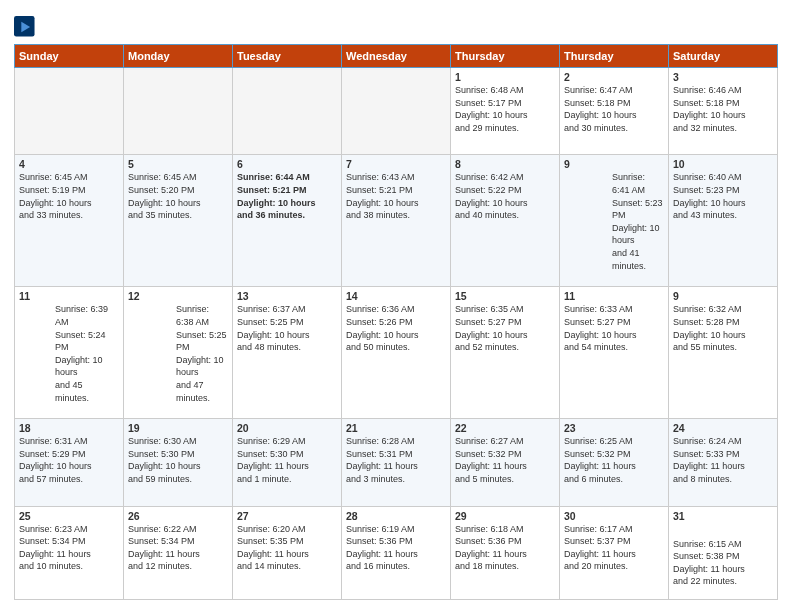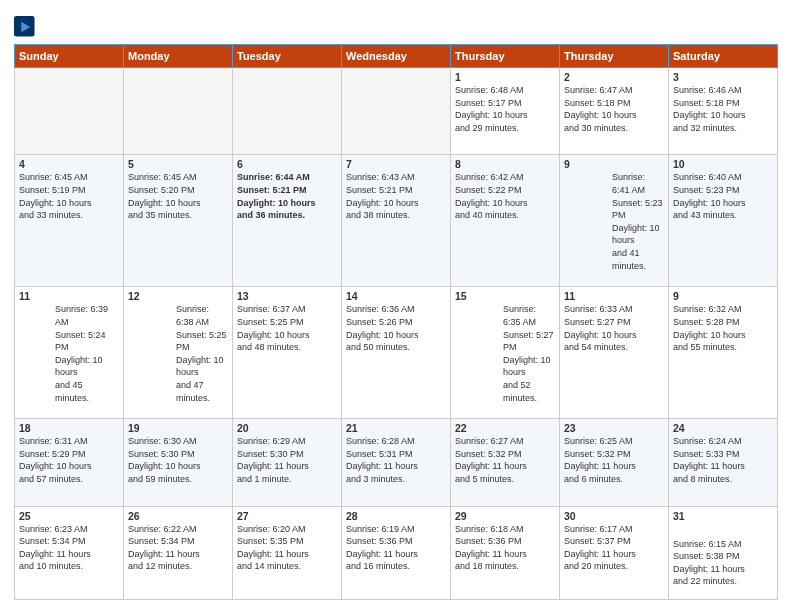--- a/index.html
+++ b/index.html
@@ -243,21 +243,21 @@
           </td>
           <td>
             <span class="day-num">14</span>
             <div class="day-info" style="white-space: pre-line;">Sunrise: 6:36 AM
 Sunset: 5:26 PM
 Daylight: 10 hours
 and 50 minutes.</div>
           </td>
           <td>
             <span class="day-num">15</span>
-            <div class="day-info" style="white-space: pre-line; margin-left: 48px;">Sunrise: 6:35 AM
+            <div class="day-info" style="white-space: pre-line;">Sunrise: 6:35 AM
 Sunset: 5:27 PM
 Daylight: 10 hours
 and 52 minutes.</div>
           </td>
           <td>
             <span class="day-num">11</span>
             <div class="day-info" style="white-space: pre-line;">Sunrise: 6:33 AM
 Sunset: 5:27 PM
 Daylight: 10 hours
 and 54 minutes.</div>

